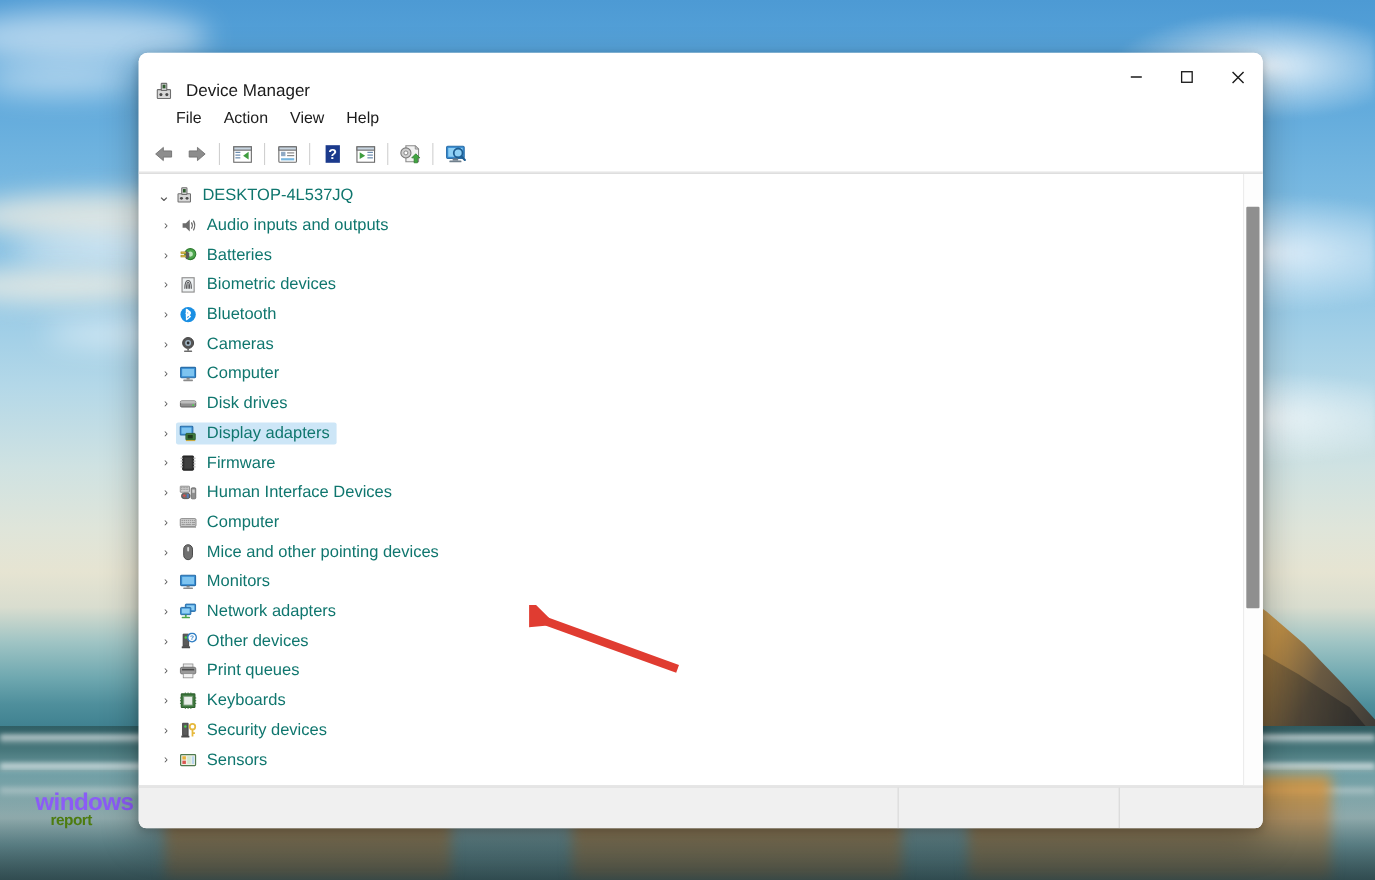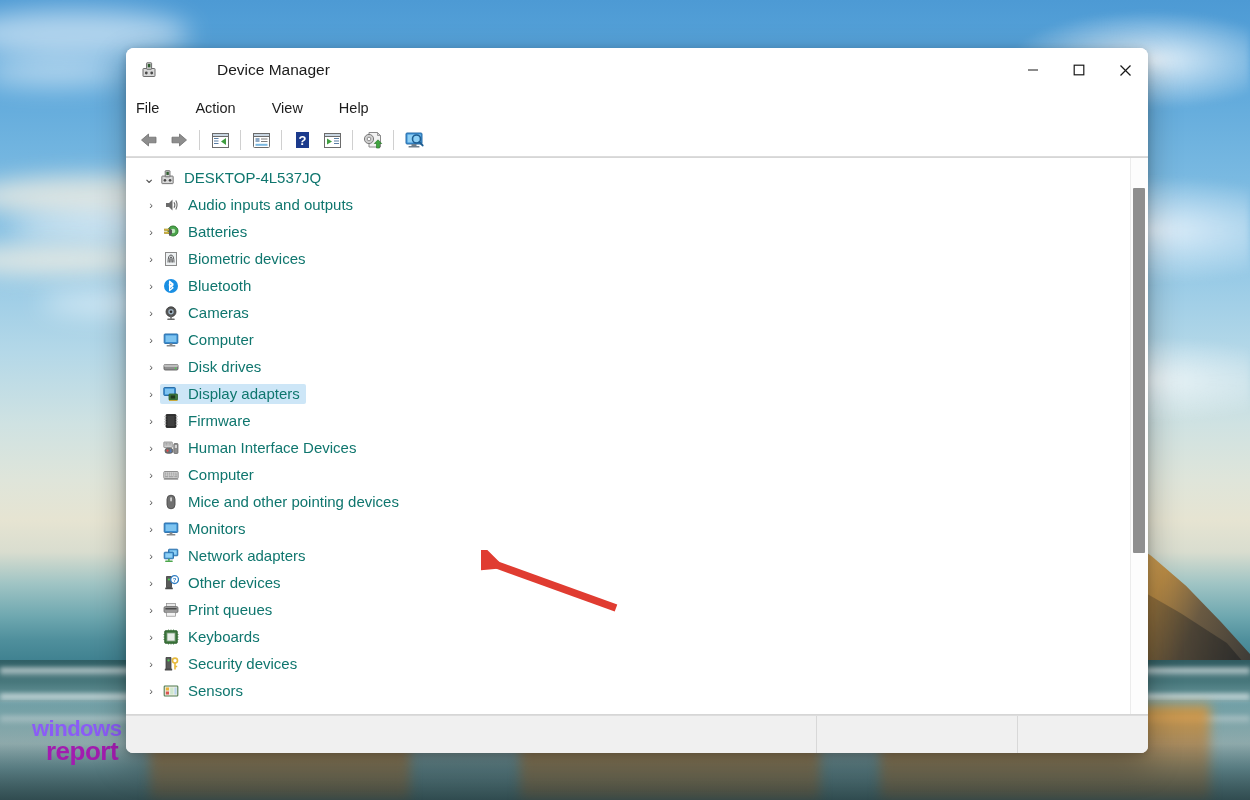--- a/index.html
+++ b/index.html
@@ -108,43 +108,42 @@
   #watermark {
     position: absolute;
     left: 32px; top: 718px;
     z-index: 5;
     line-height: 0.96;
     font-family: "Liberation Sans", sans-serif;
     font-weight: 700;
     letter-spacing: -0.5px;
   }
   #watermark .wm-1 { font-size: 22px; color: #8b5cf6; display: block; }
-  #watermark .wm-2 { font-size: 26px; color: #a21caf; display: block; margin-left: 14px; }
+  #watermark .wm-2 { font-size: 14px; color: #4d7c0f; display: block; margin-left: 14px; }
 
   
   #window {
     position: absolute;
     left: 126px; top: 48px;
     width: 1022px; height: 705px;
     background: #ffffff;
     border-radius: 8px 8px 7px 7px;
     box-shadow: 0 12px 34px rgba(0,0,0,.30), 0 2px 8px rgba(0,0,0,.20);
     overflow: hidden;
     z-index: 10;
     display: flex; flex-direction: column;
   }
 
   
   #titlebar {
     height: 44px;
     background: #ffffff;
-    display: flex; align-items: center;
+    display: flex; align-items: flex-end;
     flex: none;
     position: relative;
-    gap: 48px;
   }
   #app-icon {
     width: 18px; height: 18px;
     margin-left: 14px; margin-right: 11px;
     flex: none;
   }
   #app-title {
     font-size: 15.5px;
     color: #1b1b1b;
     font-family: "Liberation Sans", sans-serif;
@@ -153,24 +152,23 @@
   .wc {
     width: 46px; height: 44px;
     display: flex; align-items: center; justify-content: center;
     cursor: default;
   }
 
   
   #menubar {
     height: 32px;
     display: flex; align-items: center;
-    padding-left: 0;
+    padding-left: 24px;
     background: #ffffff;
     flex: none;
-    gap: 16px;
   }
   .menu-item {
     font-size: 14.5px;
     color: #1c1c1c;
     padding: 3px 10px;
     border-radius: 3px;
     cursor: default;
   }
 
   

